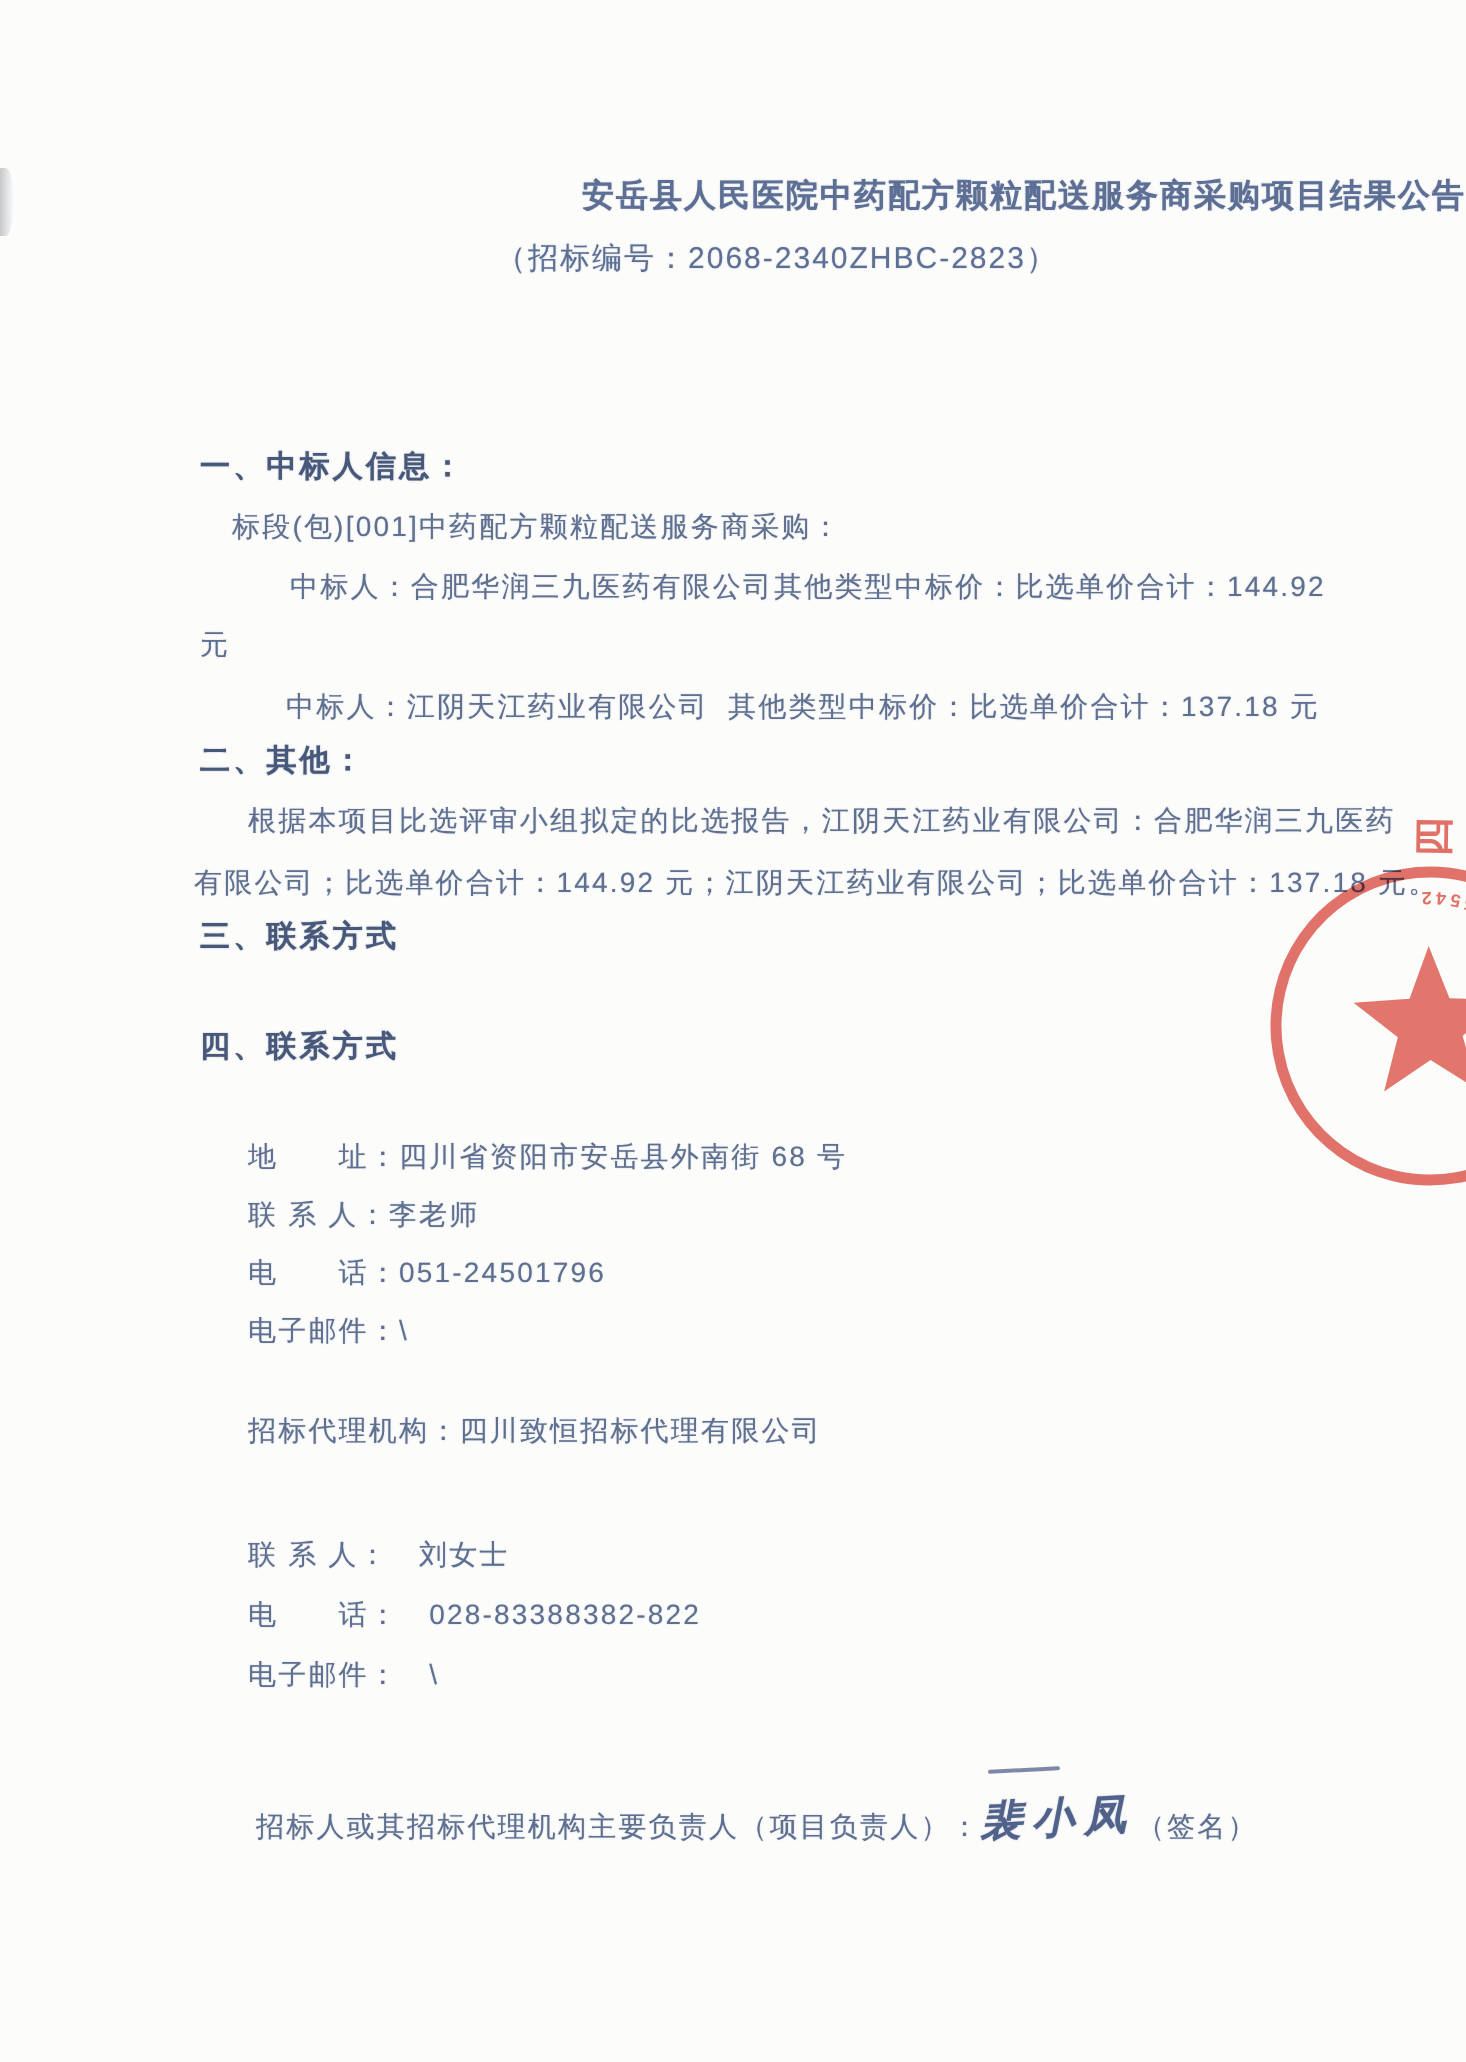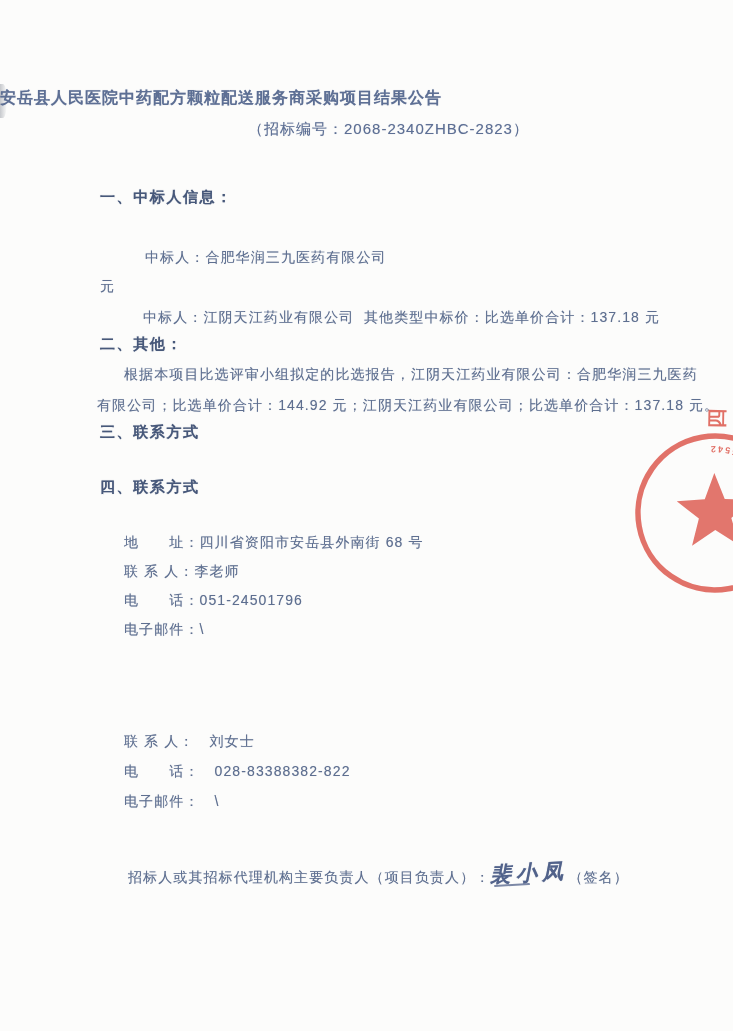--- a/index.html
+++ b/index.html
@@ -10,23 +10,24 @@
     overflow:hidden;
     font-family:"Liberation Sans","DejaVu Sans",sans-serif;
   }
   .doc-line{
     position:absolute;
     font-size:14px;
     color:#5e6f90;
     letter-spacing:1.1px;
     white-space:pre;
     text-shadow:0 0 .7px rgba(94,111,144,.45);
+    margin-top:36px;
   }
   .title-line{
-    position:absolute;left:0;right:0;text-align:left;
+    position:absolute;left:0;right:0;text-align:right;
     font-size:16px;font-weight:600;color:#5d6f94;letter-spacing:1px;
     text-shadow:0 0 .8px rgba(93,111,148,.45);
   }
   .subtitle-line{
     position:absolute;left:0;right:0;text-align:center;
     font-size:15px;font-weight:500;color:#5d6f94;letter-spacing:1px;
     text-shadow:0 0 .8px rgba(93,111,148,.45);
     margin-left:44px;
   }
   .heading{
@@ -56,38 +57,41 @@
 <body>
 
 <div class="page">
 
   <div class="edge-smudge"></div>
 
   <div class="title-line" style="top:88px">安岳县人民医院中药配方颗粒配送服务商采购项目结果公告</div>
   <div class="subtitle-line" style="top:120px">（招标编号：2068-2340ZHBC-2823）</div>
 
   <div class="doc-line heading" style="left:100px;top:188px">一、中标人信息：</div>
+  <div class="doc-line" style="left:116px;top:219px">标段(包)[001]中药配方颗粒配送服务商采购：</div>
   <div class="doc-line" style="left:145px;top:249px">中标人：合肥华润三九医药有限公司</div>
+  <div class="doc-line" style="left:387px;top:249px">其他类型中标价：比选单价合计：144.92</div>
   <div class="doc-line" style="left:100px;top:278px">元</div>
   <div class="doc-line" style="left:143px;top:309px">中标人：江阴天江药业有限公司</div>
   <div class="doc-line" style="left:364px;top:309px">其他类型中标价：比选单价合计：137.18 元</div>
 
   <div class="doc-line heading" style="left:100px;top:335px">二、其他：</div>
   <div class="doc-line" style="left:124px;top:366px">根据本项目比选评审小组拟定的比选报告，江阴天江药业有限公司：合肥华润三九医药</div>
   <div class="doc-line" style="left:97px;top:397px">有限公司；比选单价合计：144.92 元；江阴天江药业有限公司；比选单价合计：137.18 元。</div>
 
   <div class="doc-line heading" style="left:100px;top:423px">三、联系方式</div>
 
   <div class="doc-line heading" style="left:100px;top:478px">四、联系方式</div>
 
   <div class="doc-line" style="left:124px;top:534px">地　　址：四川省资阳市安岳县外南街 68 号</div>
   <div class="doc-line" style="left:124px;top:563px">联 系 人：李老师</div>
   <div class="doc-line" style="left:124px;top:592px">电　　话：051-24501796</div>
   <div class="doc-line" style="left:124px;top:621px">电子邮件：\</div>
 
+  <div class="doc-line" style="left:124px;top:671px">招标代理机构：四川致恒招标代理有限公司</div>
   <div class="doc-line" style="left:124px;top:733px">联 系 人：　刘女士</div>
   <div class="doc-line" style="left:124px;top:763px">电　　话：　028-83388382-822</div>
   <div class="doc-line" style="left:124px;top:793px">电子邮件：　\</div>
 
   <div class="doc-line" style="left:128px;top:861px"><span>招标人或其招标代理机构主要负责人（项目负责人）：</span><span class="signature">裴小凤</span><span>（签名）</span></div>
   <div class="sig-underline" style="left:494px;top:884px;width:36px"></div>
 
   <svg class="seal" viewBox="0 0 210 210">
     <g transform="rotate(-145 105 105)" fill="none">
       <circle cx="105" cy="105" r="77" stroke="#df574c" stroke-width="5.5" opacity="0.9"></circle>

